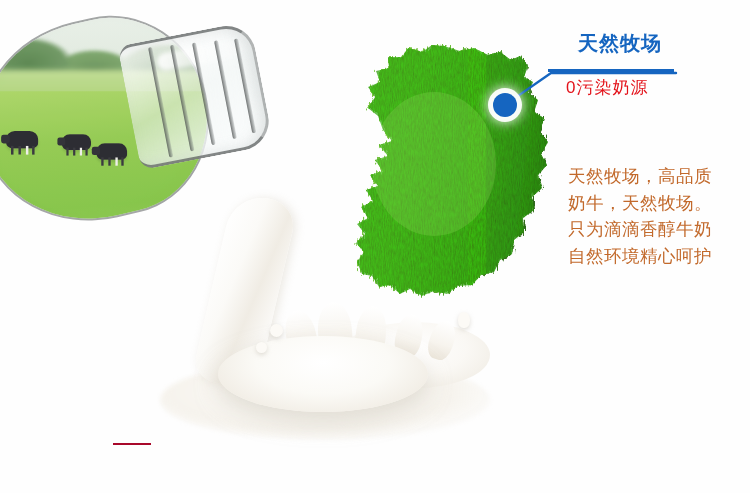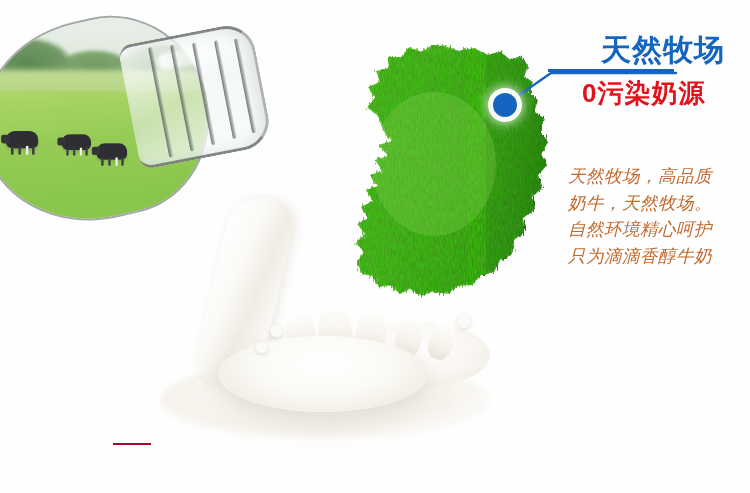--- a/index.html
+++ b/index.html
@@ -214,51 +214,50 @@
     left: 493px; top: 93px;
     width: 24px; height: 24px;
     border-radius: 50%;
     background: #1565C0;
     box-shadow: 0 0 0 5px rgba(255,255,255,.92), 0 0 12px 6px rgba(255,255,255,.85);
   }
 
   
   .headline {
     position: absolute;
-    left: 601px; top: 30px;
-    font-size: 30px;
+    left: 578px; top: 30px;
+    font-size: 20px;
     font-weight: bold;
     letter-spacing: 1px;
     color: #1565C0;
     white-space: nowrap;
   }
   .rule {
     position: absolute;
     left: 548px; top: 69px;
     width: 126px; height: 3px;
     background: #1565C0;
   }
   .subhead {
     position: absolute;
-    left: 582px; top: 76px;
-    font-size: 26px;
-    font-weight: bold;
+    left: 566px; top: 76px;
+    font-size: 17px;
+    font-weight: normal;
     letter-spacing: 1px;
     color: #E3121A;
     white-space: nowrap;
   }
   .body-copy {
     position: absolute;
     left: 568px; top: 163px;
     width: 180px;
     font-size: 17.5px;
     line-height: 26.5px;
     color: #C2692B;
     letter-spacing: .5px;
-    font-style: italic;
   }
   .body-copy .line { white-space: nowrap; }
 
   .accent-bar {
     position: absolute;
     left: 113px; top: 443px;
     width: 38px; height: 2px;
     background: #A8082A;
   }
 </style>
@@ -376,19 +375,19 @@
   </svg>
   <div class="marker-dot"></div>
 
   <div class="headline">天然牧场</div>
   <div class="rule"></div>
   <div class="subhead">0污染奶源</div>
 
   <div class="body-copy">
     <div class="line">天然牧场，高品质</div>
     <div class="line">奶牛，天然牧场。</div>
+    <div class="line">只为滴滴香醇牛奶</div>
     <div class="line">自然环境精心呵护</div>
-    <div class="line">只为滴滴香醇牛奶</div>
   </div>
 
   <div class="accent-bar"></div>
 
 </div>
 
 </body></html>

